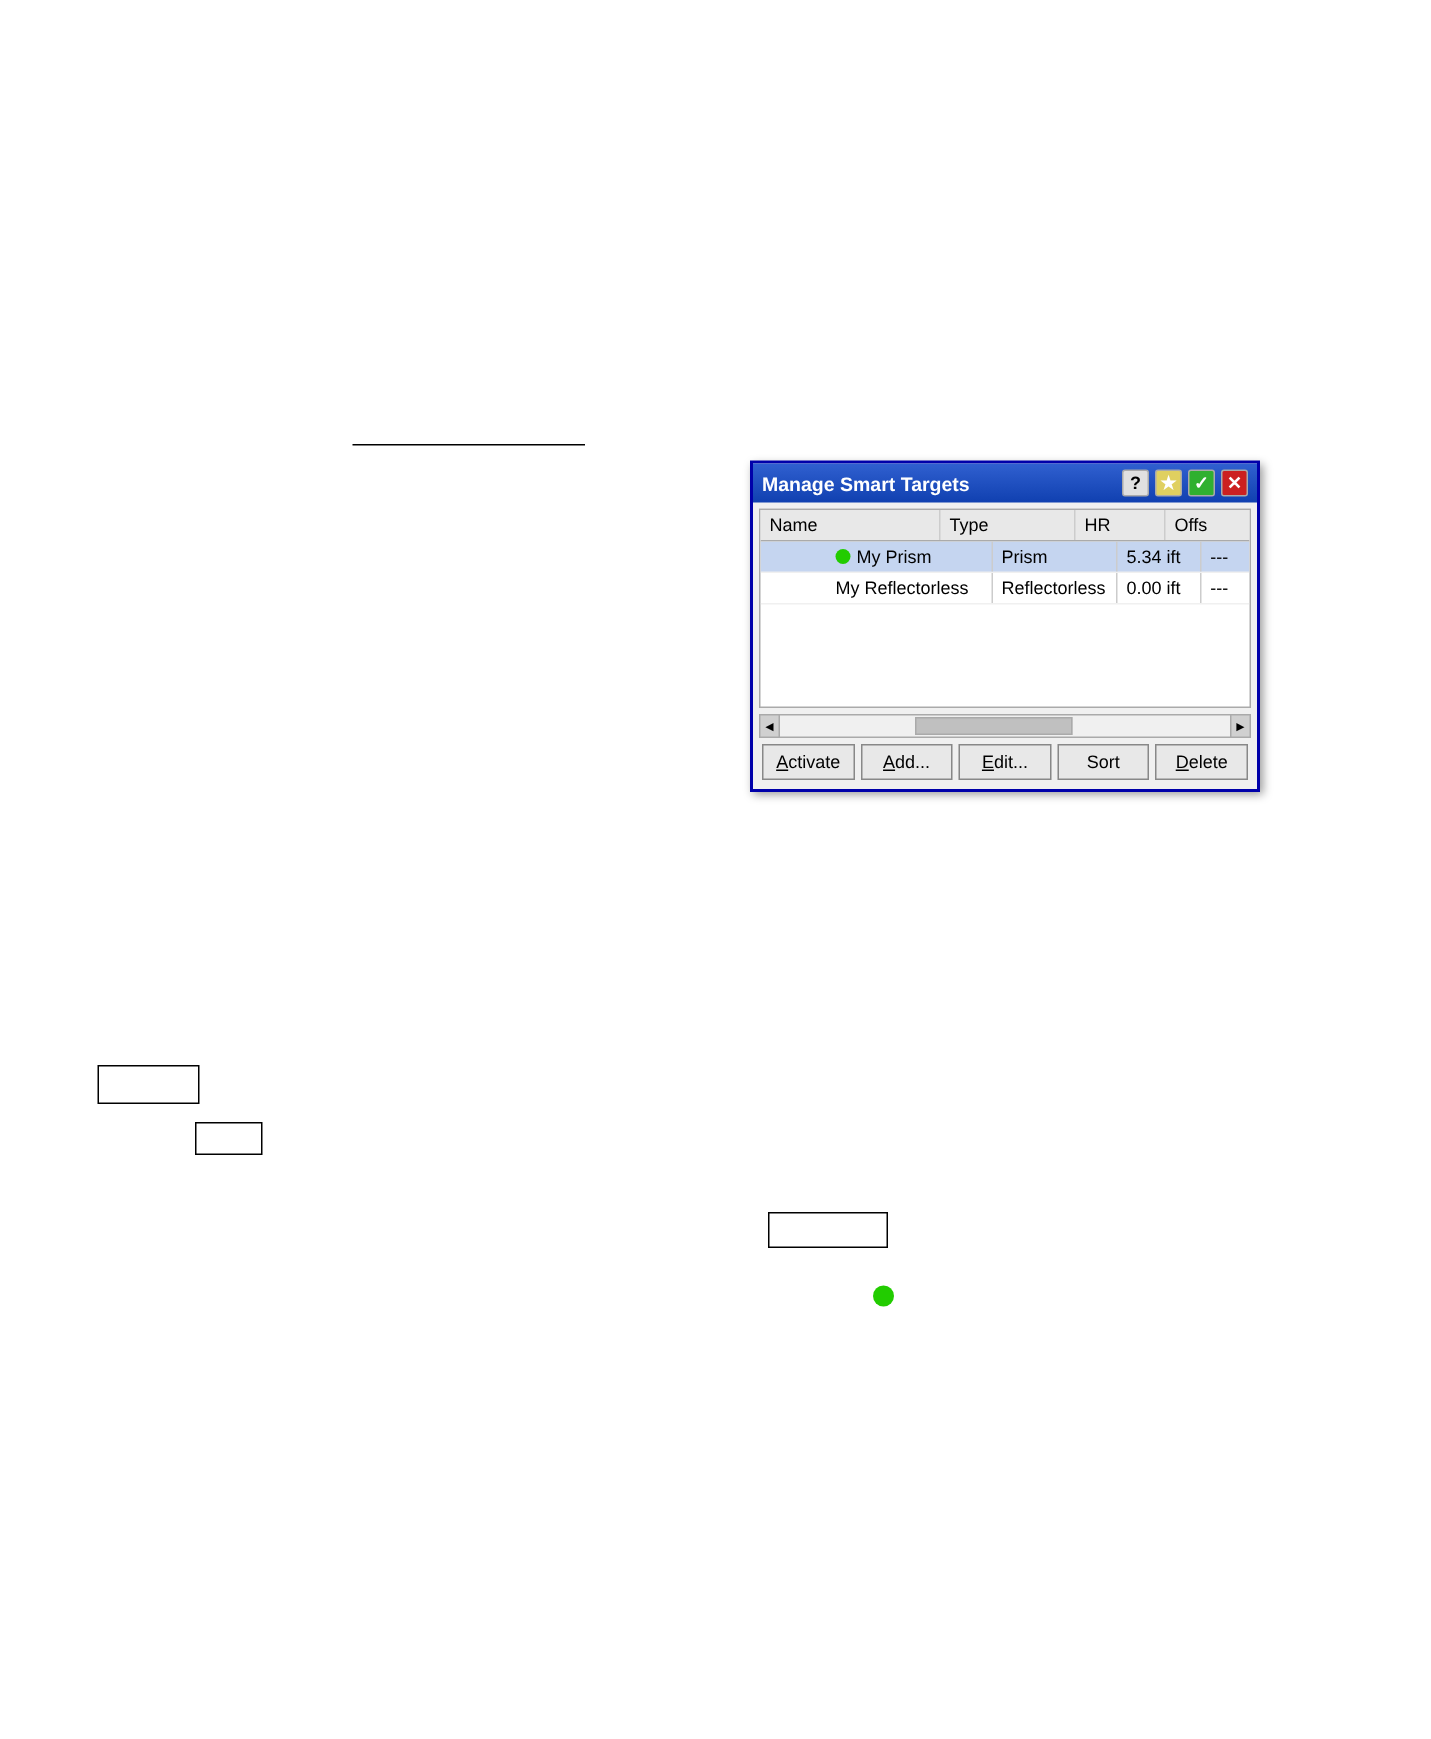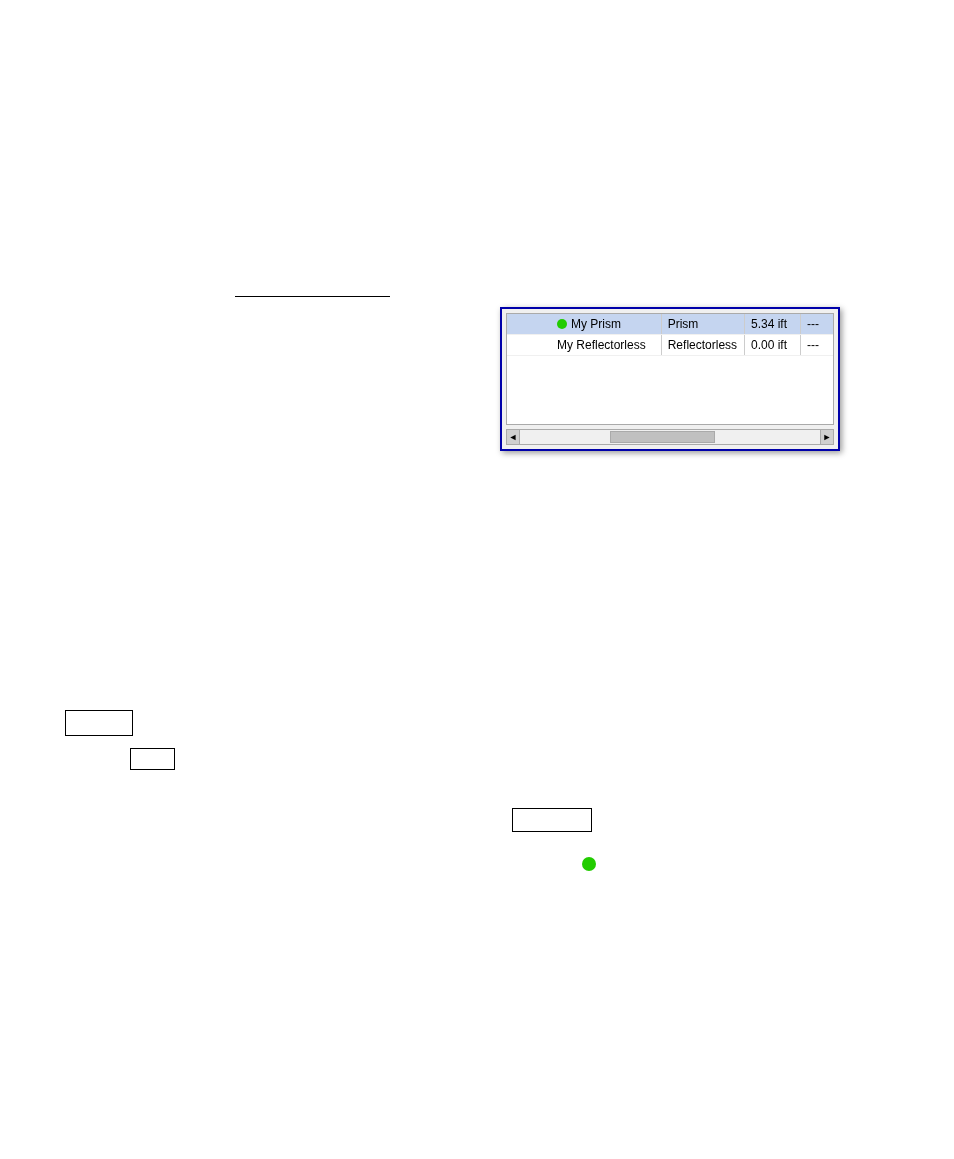--- a/index.html
+++ b/index.html
@@ -268,25 +268,40 @@
 <div class="rect-box-1"></div>
 
 <div class="rect-box-2"></div>
 
 <div class="rect-box-3"></div>
 
 <div class="green-dot"></div>
 
 <div class="dialog">
 
+  <div class="dialog-titlebar">
+    <span class="titlebar-title">Manage Smart Targets</span>
+    <div class="titlebar-icons">
+      <div class="titlebar-icon question">?</div>
+      <div class="titlebar-icon star">★</div>
+      <div class="titlebar-icon check">✓</div>
+      <div class="titlebar-icon close">✕</div>
+    </div>
+  </div>
 
   <div class="dialog-body">
 
     <div class="table-container">
 
+      <div class="table-header">
+        <div class="col-name">Name</div>
+        <div class="col-type">Type</div>
+        <div class="col-hr">HR</div>
+        <div class="col-offs">Offs</div>
+      </div>
 
       <div class="table-body">
 
         <div class="table-row selected">
           <div class="col-name">
             <div class="row-dot"></div>
             <span class="row-text">My Prism</span>
           </div>
           <div class="col-type">
             <span class="row-text">Prism</span>
@@ -318,15 +333,22 @@
     </div>
 
     <div class="scrollbar-area">
       <div class="scroll-left-btn">◄</div>
       <div class="scroll-track">
         <div class="scroll-thumb"></div>
       </div>
       <div class="scroll-right-btn">►</div>
     </div>
 
+    <div class="buttons-row">
+      <button class="dialog-btn"><span class="underline-char">A</span>ctivate</button>
+      <button class="dialog-btn"><span class="underline-char">A</span>dd...</button>
+      <button class="dialog-btn"><span class="underline-char">E</span>dit...</button>
+      <button class="dialog-btn">Sort</button>
+      <button class="dialog-btn"><span class="underline-char">D</span>elete</button>
+    </div>
 
   </div>
 </div>
 
 </body></html>

